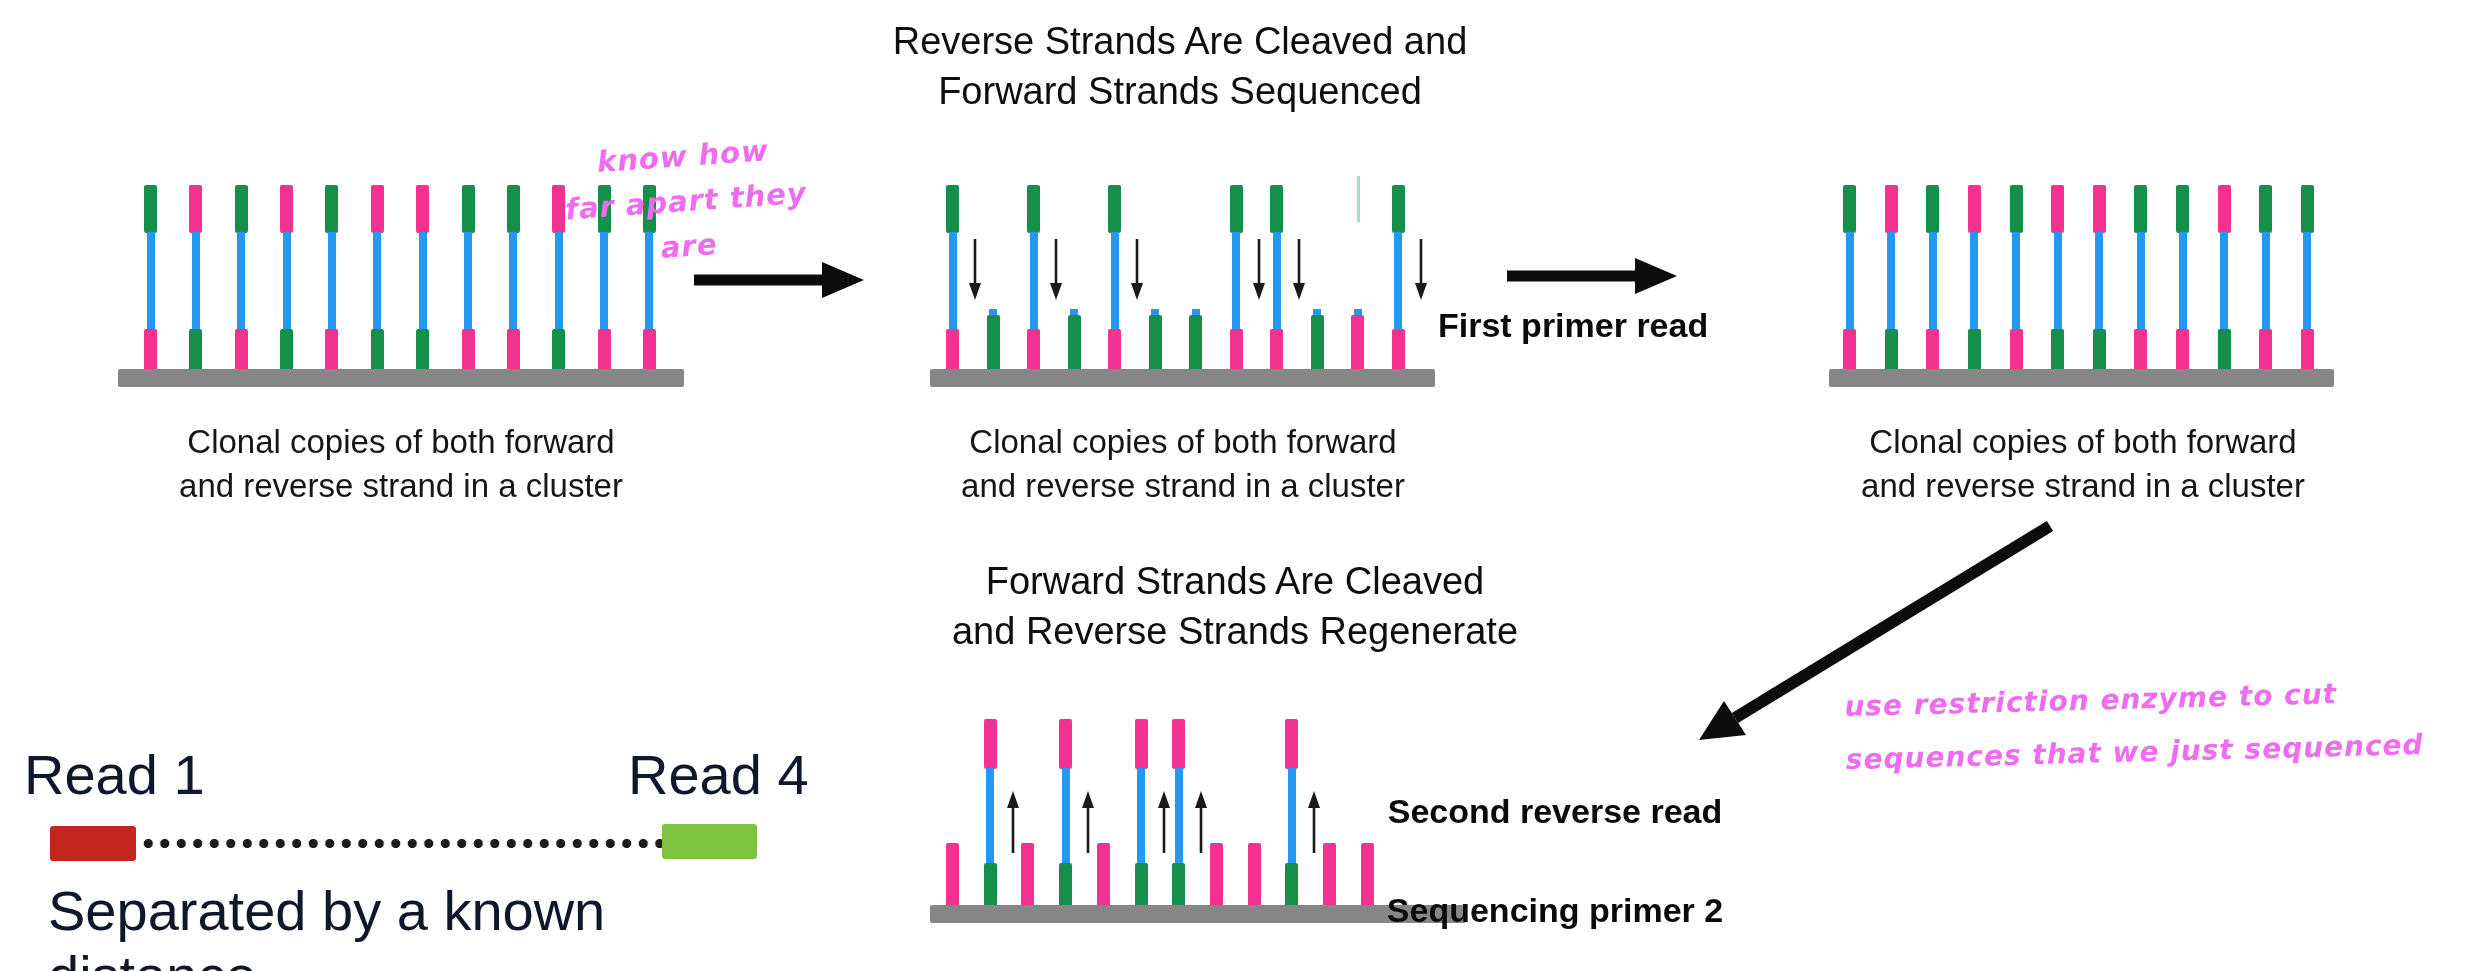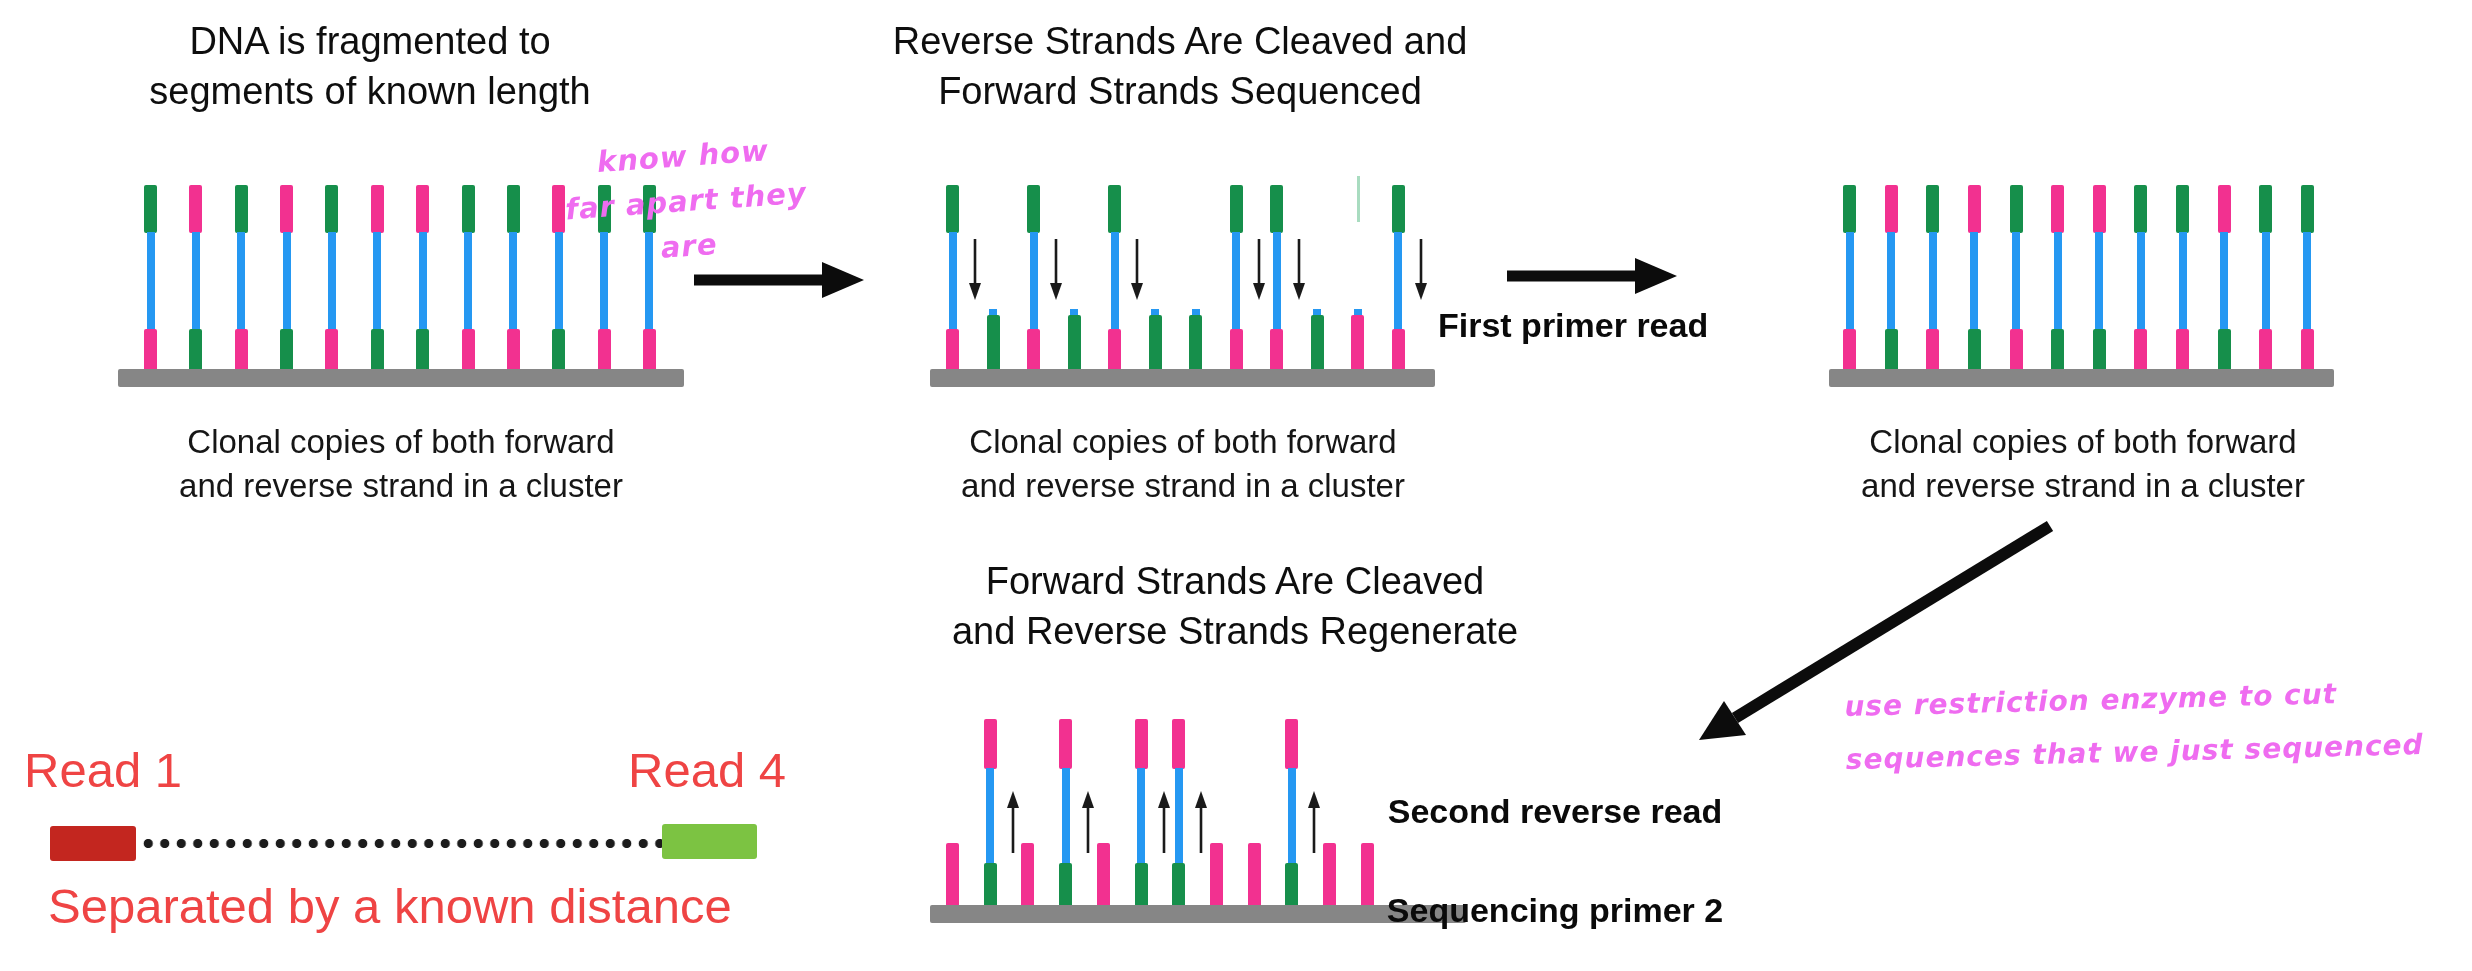--- a/index.html
+++ b/index.html
@@ -2,21 +2,21 @@
 <html><head>
 <meta charset="utf-8">
 <style>
   html,body{margin:0;padding:0;background:#ffffff;}
   .canvas{position:relative;width:2472px;height:971px;background:#ffffff;overflow:hidden;
           font-family:"Liberation Sans",sans-serif;color:#111;}
   .abs{position:absolute;}
   .title{position:absolute;font-size:38px;line-height:1.32;text-align:center;white-space:pre-line;color:#0e0e0e;}
   .caption{position:absolute;font-size:33px;line-height:1.32;text-align:center;white-space:pre-line;color:#161616;}
   .boldlabel{position:absolute;font-size:34px;font-weight:bold;color:#0a0a0a;white-space:pre-line;}
-  .biglabel{position:absolute;font-size:49px;color:#ef4444;}
+  .biglabel{position:absolute;font-size:56px;color:#0f172a;}
   .note{position:absolute;font-family:"DejaVu Sans",sans-serif;font-style:italic;font-weight:bold;
         white-space:pre-line;letter-spacing:1px;}
   .note1{font-size:29px;line-height:1.55;text-align:center;transform:rotate(-4deg);}
   .note2{font-size:28px;line-height:1.9;transform:rotate(-1.5deg);}
   .cluster{position:absolute;}
   .cluster .bar{position:absolute;left:0;right:0;bottom:0;height:18px;border-radius:2px;}
   .cluster .row{position:absolute;left:0;right:0;bottom:10px;display:flex;justify-content:space-between;align-items:flex-end;}
   .c1 .row{padding:0 28px 0 26px;}
   .c2 .row{padding:0 30px 0 16px;}
   .c3 .row{padding:0 20px 0 14px;}
@@ -37,22 +37,20 @@
   .readbar{position:absolute;border-radius:3px;}
   .dotline{position:absolute;height:13px;
      background-image:radial-gradient(circle,#1c1c1c 4.2px,rgba(0,0,0,0) 5px);
      background-size:16.5px 13px;background-repeat:repeat-x;background-position:left center;}
 </style>
 </head>
 <body>
 
 <div class="canvas">
 
-  <div class="title" style="left:60px;top:16px;width:620px">DNA is fragmented to
-segments of known length</div>
   <div class="title" style="left:830px;top:16px;width:700px">Reverse Strands Are Cleaved and
 Forward Strands Sequenced</div>
   <div class="title" style="left:860px;top:556px;width:750px">Forward Strands Are Cleaved
 and Reverse Strands Regenerate</div>
 
   <div class="cluster c1" style="left:118px;top:172px;width:566px;height:215px">
     <div class="row">
         <div class="slot">
           <div class="strand">
             <div class="cap" style="background: rgb(22, 143, 75);"></div>

